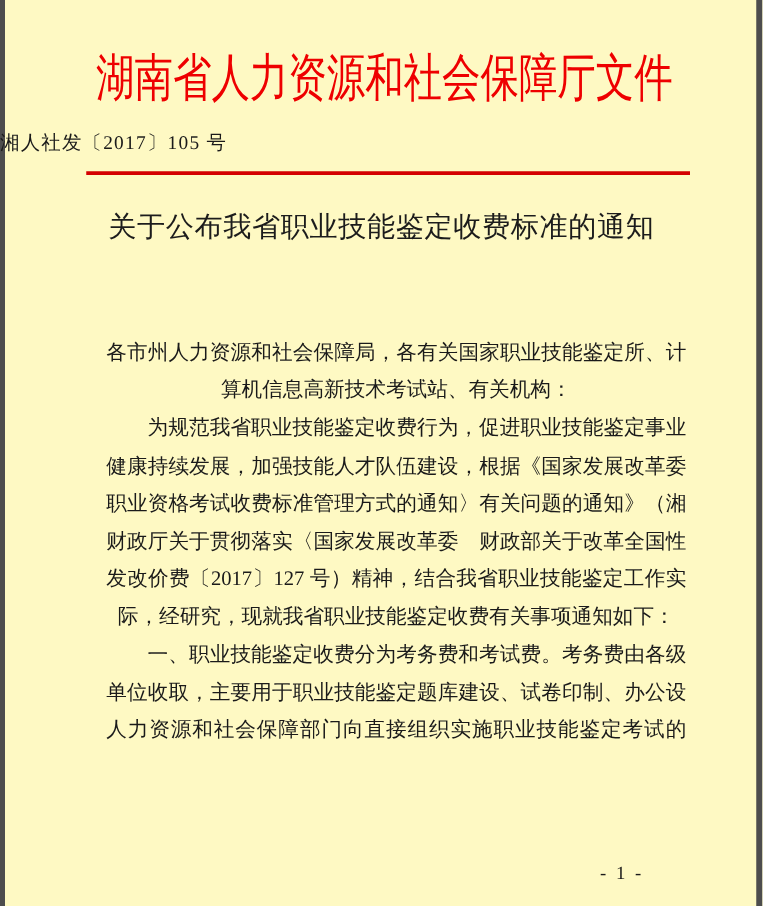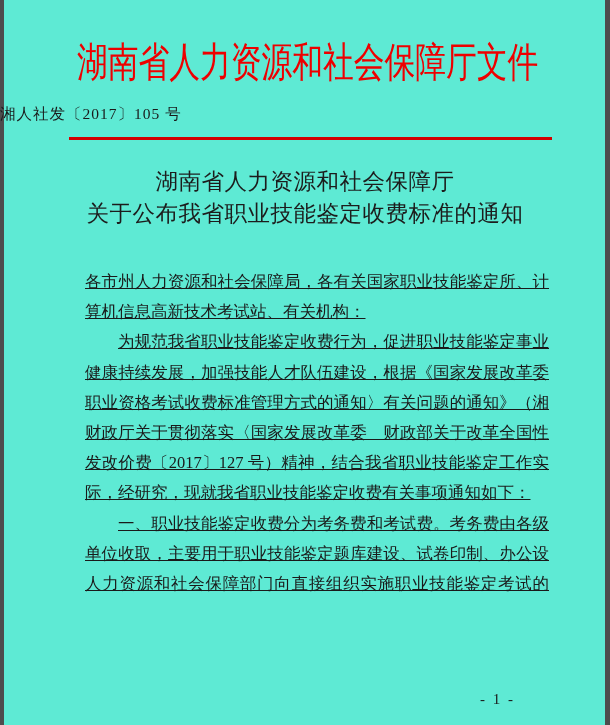--- a/index.html
+++ b/index.html
@@ -3,21 +3,21 @@
 <meta charset="utf-8">
 <style>
   html, body { margin: 0; padding: 0; }
   body {
     width: 610px; height: 725px;
     background: #ffffff;
     font-family: "Liberation Serif", "DejaVu Serif", serif;
     position: relative;
     overflow: hidden;
   }
-  .page { position: absolute; inset: 0; background: #5eead4; }
+  .page { position: absolute; inset: 0; background: #fef9c3; }
 
   .edge { position: absolute; top: 0; height: 100%; background: #4d4d4d; }
   .edge-left  { left: 0; width: 4px; }
   .edge-right { right: 0; width: 5px; }
 
   .red-title {
     position: absolute; top: 38px; left: 0; right: 0;
     text-align: center;
     color: #ee0000;
     font-size: 41px;
@@ -55,26 +55,25 @@
     line-height: 32px;
     letter-spacing: 0.5px;
     white-space: nowrap;
   }
 
   .body-text {
     position: absolute; top: 267px; left: 85px;
     width: 464px;
     color: #1a1a1a;
     font-size: 16.5px;
-    text-decoration: underline;
   }
   .body-text .line {
     line-height: 30.2px;
     white-space: nowrap;
-    text-align: left;
+    text-align: center;
   }
   .body-text .line.fill {
     white-space: normal;
     text-align: justify;
     text-align-last: justify;
   }
   .body-text .line.indent { padding-left: 33px; }
   .body-text .line.indent.fill { width: 431px; }
 
   .page-number {
@@ -95,21 +94,20 @@
 
   <div class="red-title">
     <span class="squeeze">湖南省人力资源和社会保障厅文件</span>
   </div>
 
   <div class="doc-number">湘人社发〔2017〕105 号</div>
 
   <div class="red-rule"></div>
 
   <div class="doc-title">
-    <div class="t-line">湖南省人力资源和社会保障厅</div>
     <div class="t-line">关于公布我省职业技能鉴定收费标准的通知</div>
   </div>
 
   <div class="body-text">
     <div class="line fill">各市州人力资源和社会保障局，各有关国家职业技能鉴定所、计</div>
     <div class="line">算机信息高新技术考试站、有关机构：</div>
     <div class="line fill indent">为规范我省职业技能鉴定收费行为，促进职业技能鉴定事业</div>
     <div class="line fill">健康持续发展，加强技能人才队伍建设，根据《国家发展改革委</div>
     <div class="line fill">职业资格考试收费标准管理方式的通知〉有关问题的通知》（湘</div>
     <div class="line fill">财政厅关于贯彻落实〈国家发展改革委　财政部关于改革全国性</div>

